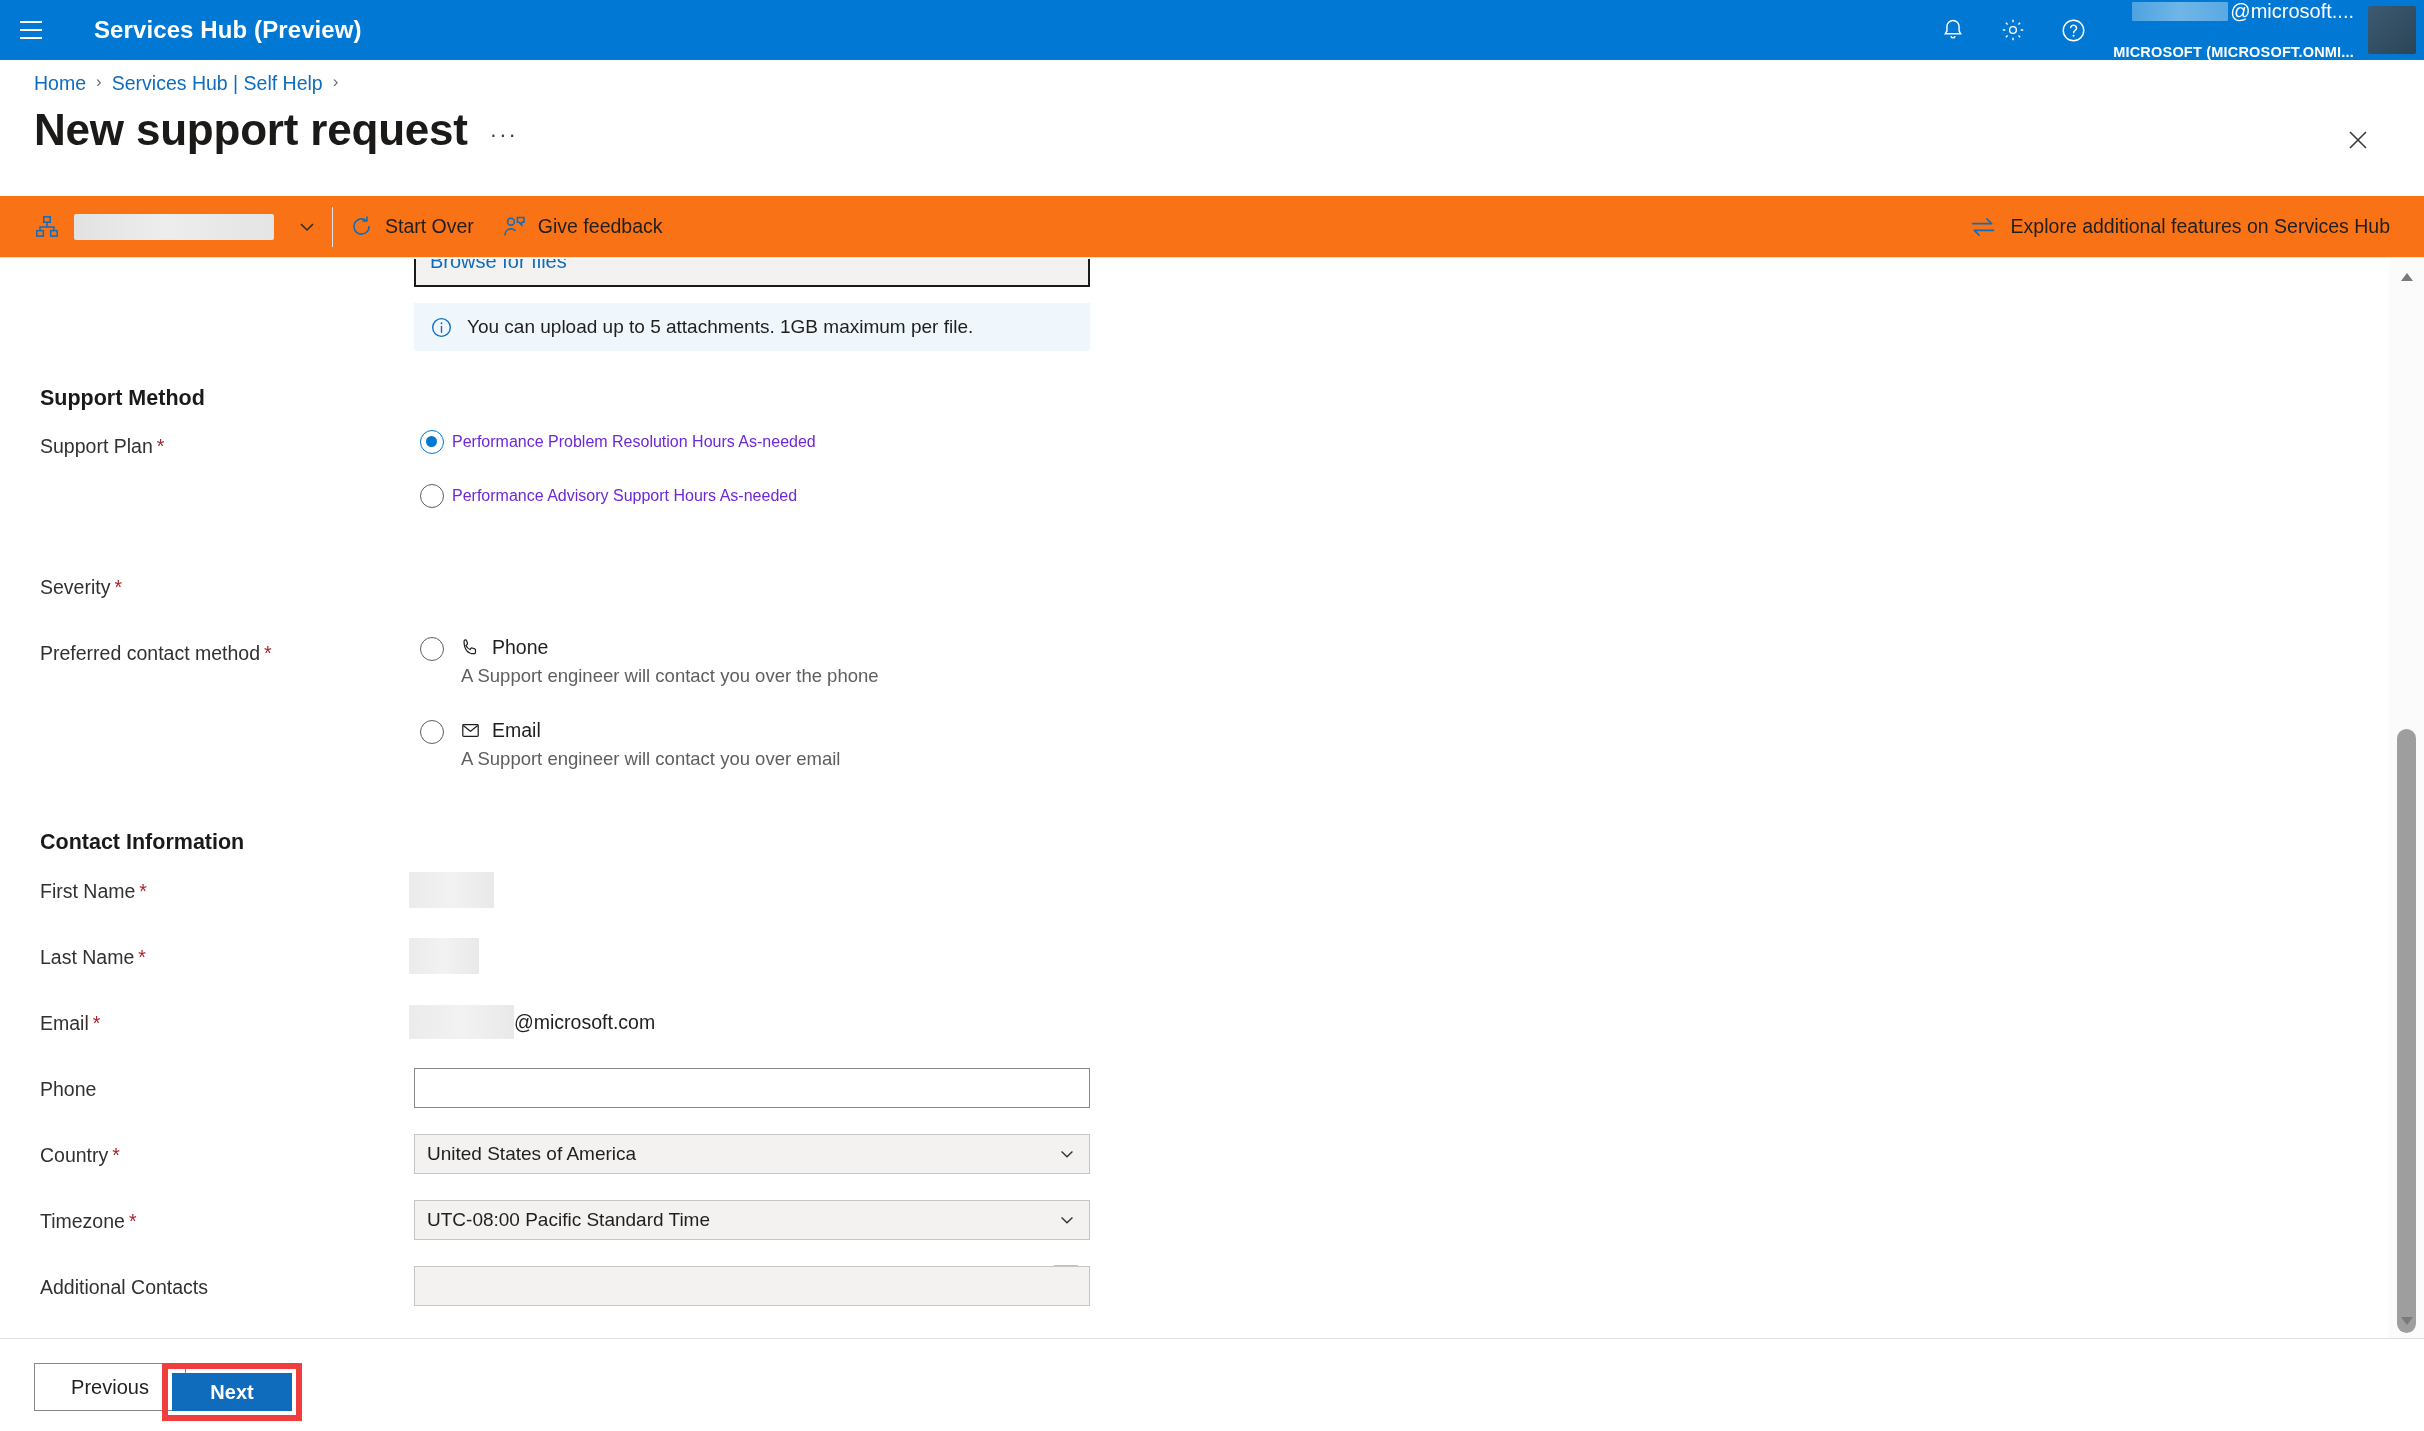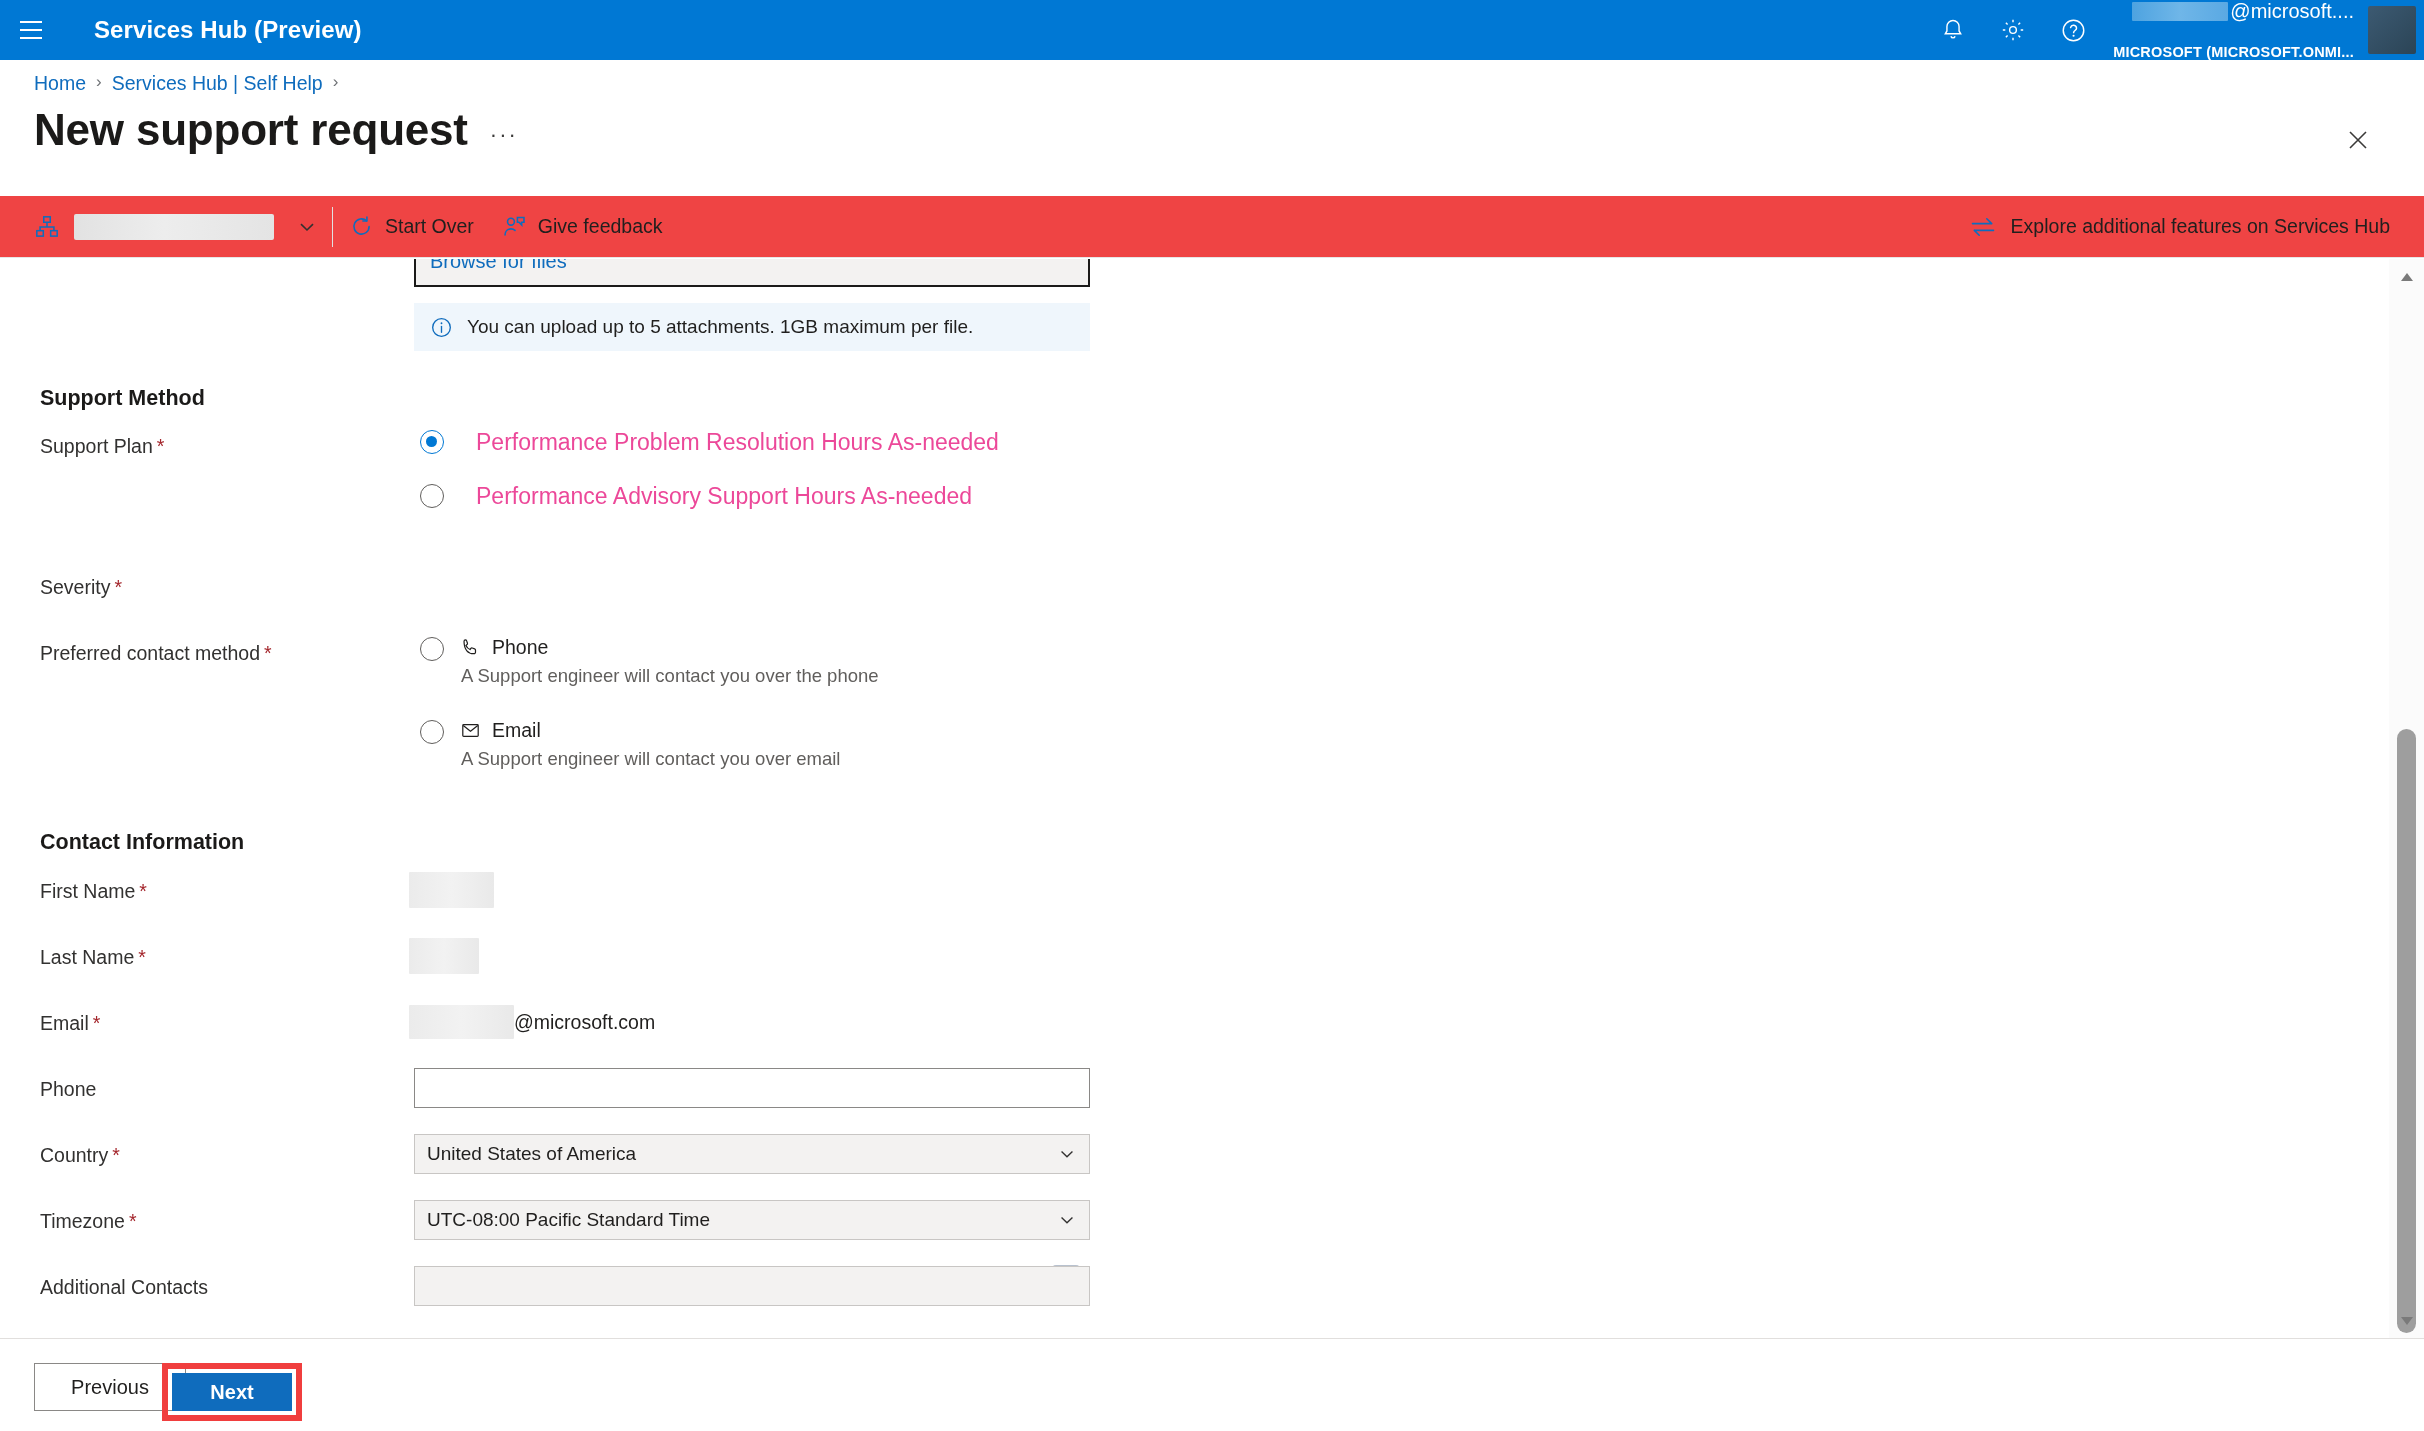--- a/index.html
+++ b/index.html
@@ -106,21 +106,21 @@
     display: flex; align-items: center; justify-content: center;
     cursor: pointer;
   }
 
   
   .cmdbar {
     position: absolute; top: 196px; left: 0;
     width: 2424px; height: 62px;
     display: flex; align-items: center;
     border-bottom: 1px solid #e6e6e6;
-    background: #ef4444;
+    background: #f97316;
   }
   .org-select {
     display: flex; align-items: center;
     height: 62px; padding: 0 12px 0 34px;
     cursor: pointer;
   }
   .org-icon { margin-right: 14px; display: flex; }
   .org-redact {
     width: 200px; height: 26px;
     background: linear-gradient(90deg,#e2e2e2,#ededed 45%,#e4e4e4);
@@ -197,21 +197,21 @@
     flex: none; margin-top: 1px;
     cursor: pointer; position: relative;
   }
   .radio.checked { border: 1.6px solid #0078d4; }
   .radio.checked::after {
     content: ""; position: absolute;
     top: 4.6px; left: 4.6px; width: 11.4px; height: 11.4px;
     border-radius: 50%; background: #0078d4;
   }
   .radio-label {
-    margin-left: 32px; font-size: 23px; color: #ec4899;
+    margin-left: 8px; font-size: 16px; color: #6d28d9;
     white-space: nowrap; line-height: 26px;
   }
   .radio-ico-label {
     margin-left: 16px; display: flex; flex-direction: column;
   }
   .ril-top { display: flex; align-items: center; }
   .ril-top .ci { display: flex; margin-right: 11px; }
   .ril-title { font-size: 19.5px; color: #201f1e; white-space: nowrap; }
   .ril-sub {
     font-size: 18.5px; color: #605e5c;

